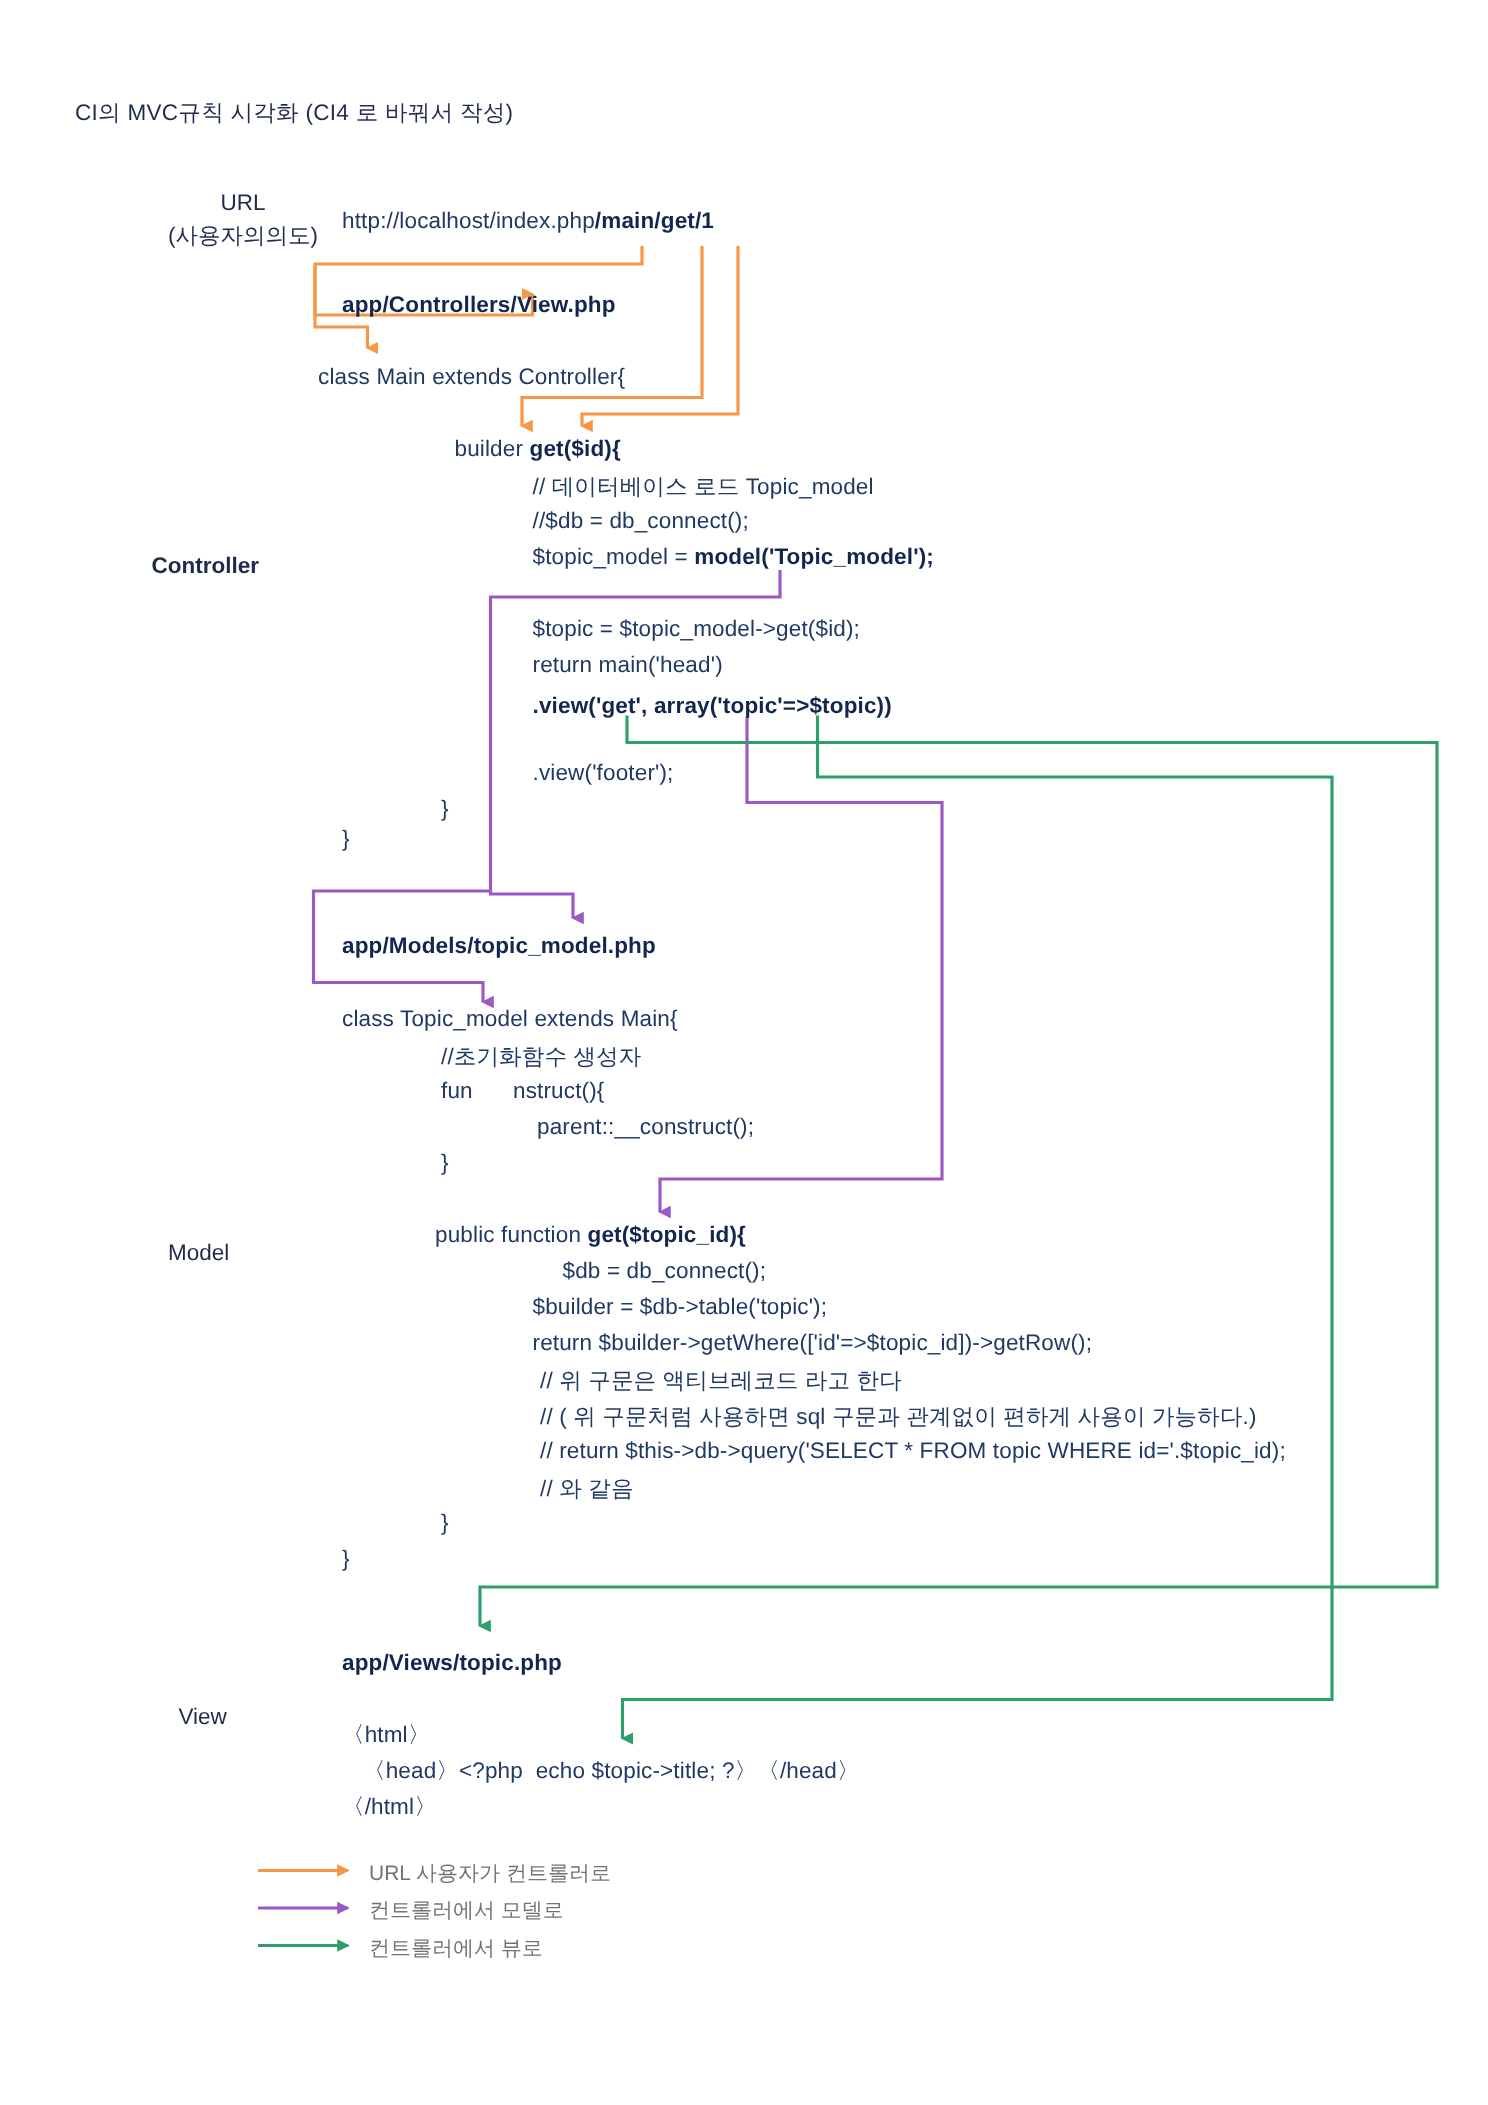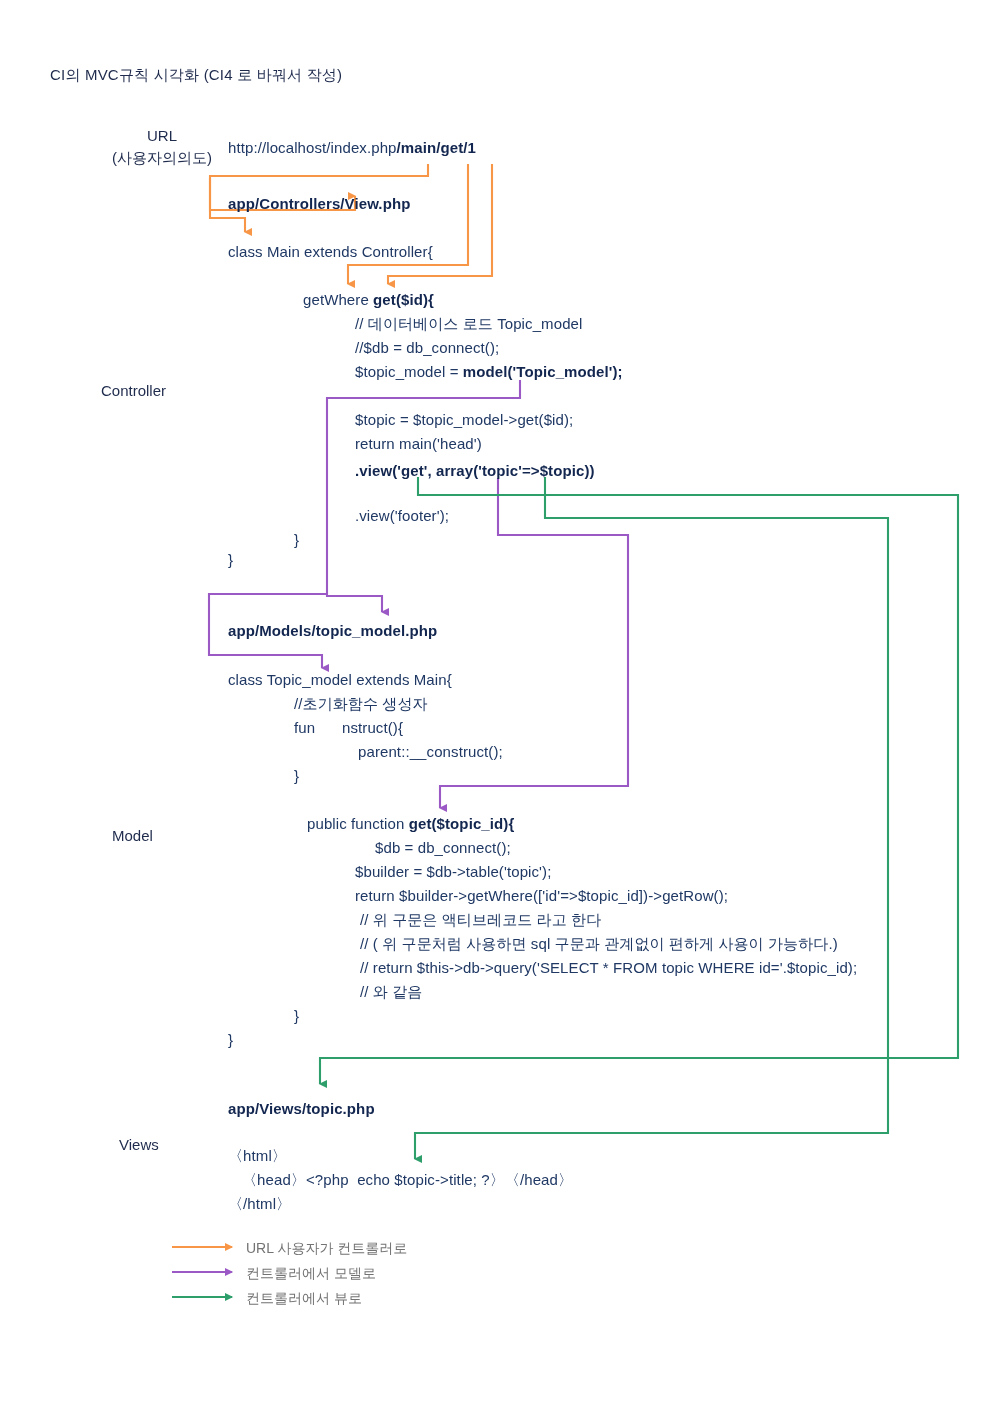--- a/index.html
+++ b/index.html
@@ -78,47 +78,47 @@
     <path d="M172,1272 L232,1272" stroke="#9B59C6" marker-end="url(#ah-purple-r)"></path>
     <path d="M172,1297 L232,1297" stroke="#2E9E6B" marker-end="url(#ah-green-r)"></path>
   </g>
 </svg>
 
 <div class="abs doc-title">CI의 MVC규칙 시각화 (CI4 로 바꿔서 작성)</div>
 
 <div class="abs url-label"><span>URL</span>
 <span>(사용자의의도)</span></div>
 
-<div class="abs zone-label" style="left:101px;top:382px;">Controller</div>
+<div class="abs zone-label" style="left:101px;top:369px;font-weight:bold;">Controller</div>
 <div class="abs zone-label" style="left:112px;top:827px;">Model</div>
-<div class="abs zone-label" style="left:119px;top:1136px;">Views</div>
+<div class="abs zone-label" style="left:119px;top:1136px;">View</div>
 
 <div class="abs code" style="left:228px;top:139px;"><span><span>http://localhost/index.php</span><span class="b">/main/get/1</span></span></div>
 
 <div class="abs code b" style="left:228px;top:195px;">app/Controllers/View.php</div>
-<div class="abs code" style="left:228px;top:243px;">class Main extends Controller{</div>
-<div class="abs code" style="left:303px;top:291px;"><span>getWhere </span><span class="b">get($id){</span></div>
+<div class="abs code" style="left:212px;top:243px;">class Main extends Controller{</div>
+<div class="abs code" style="left:303px;top:291px;"><span>builder </span><span class="b">get($id){</span></div>
 <div class="abs code" style="left:355px;top:315px;">// 데이터베이스 로드 Topic_model</div>
 <div class="abs code" style="left:355px;top:339px;">//$db = db_connect();</div>
 <div class="abs code" style="left:355px;top:363px;"><span>$topic_model = </span><span class="b">model('Topic_model');</span></div>
 <div class="abs code" style="left:355px;top:411px;">$topic = $topic_model-&gt;get($id);</div>
 <div class="abs code" style="left:355px;top:435px;">return main('head')</div>
 <div class="abs code b" style="left:355px;top:462px;">.view('get', array('topic'=&gt;$topic))</div>
 <div class="abs code" style="left:355px;top:507px;">.view('footer');</div>
 <div class="abs code" style="left:294px;top:531px;">}</div>
 <div class="abs code" style="left:228px;top:551px;">}</div>
 
 <div class="abs code b" style="left:228px;top:622px;">app/Models/topic_model.php</div>
 <div class="abs code" style="left:228px;top:671px;">class Topic_model extends Main{</div>
 <div class="abs code" style="left:294px;top:695px;">//초기화함수 생성자</div>
 <div class="abs code" style="left:294px;top:719px;">fun</div>
 <div class="abs code" style="left:342px;top:719px;">nstruct(){</div>
 <div class="abs code" style="left:358px;top:743px;">parent::__construct();</div>
 <div class="abs code" style="left:294px;top:767px;">}</div>
-<div class="abs code" style="left:290px;top:815px;margin-left:17px;"><span><span>public function </span><span class="b">get($topic_id){</span></span></div>
+<div class="abs code" style="left:290px;top:815px;"><span><span>public function </span><span class="b">get($topic_id){</span></span></div>
 <div class="abs code" style="left:375px;top:839px;">$db = db_connect();</div>
 <div class="abs code" style="left:355px;top:863px;">$builder = $db-&gt;table('topic');</div>
 <div class="abs code" style="left:355px;top:887px;">return $builder-&gt;getWhere(['id'=&gt;$topic_id])-&gt;getRow();</div>
 <div class="abs code" style="left:360px;top:911px;">// 위 구문은 액티브레코드 라고 한다</div>
 <div class="abs code" style="left:360px;top:935px;">// ( 위 구문처럼 사용하면 sql 구문과 관계없이 편하게 사용이 가능하다.)</div>
 <div class="abs code" style="left:360px;top:959px;">// return $this-&gt;db-&gt;query('SELECT * FROM topic WHERE id='.$topic_id);</div>
 <div class="abs code" style="left:360px;top:983px;">// 와 같음</div>
 <div class="abs code" style="left:294px;top:1007px;">}</div>
 <div class="abs code" style="left:228px;top:1031px;">}</div>
 

